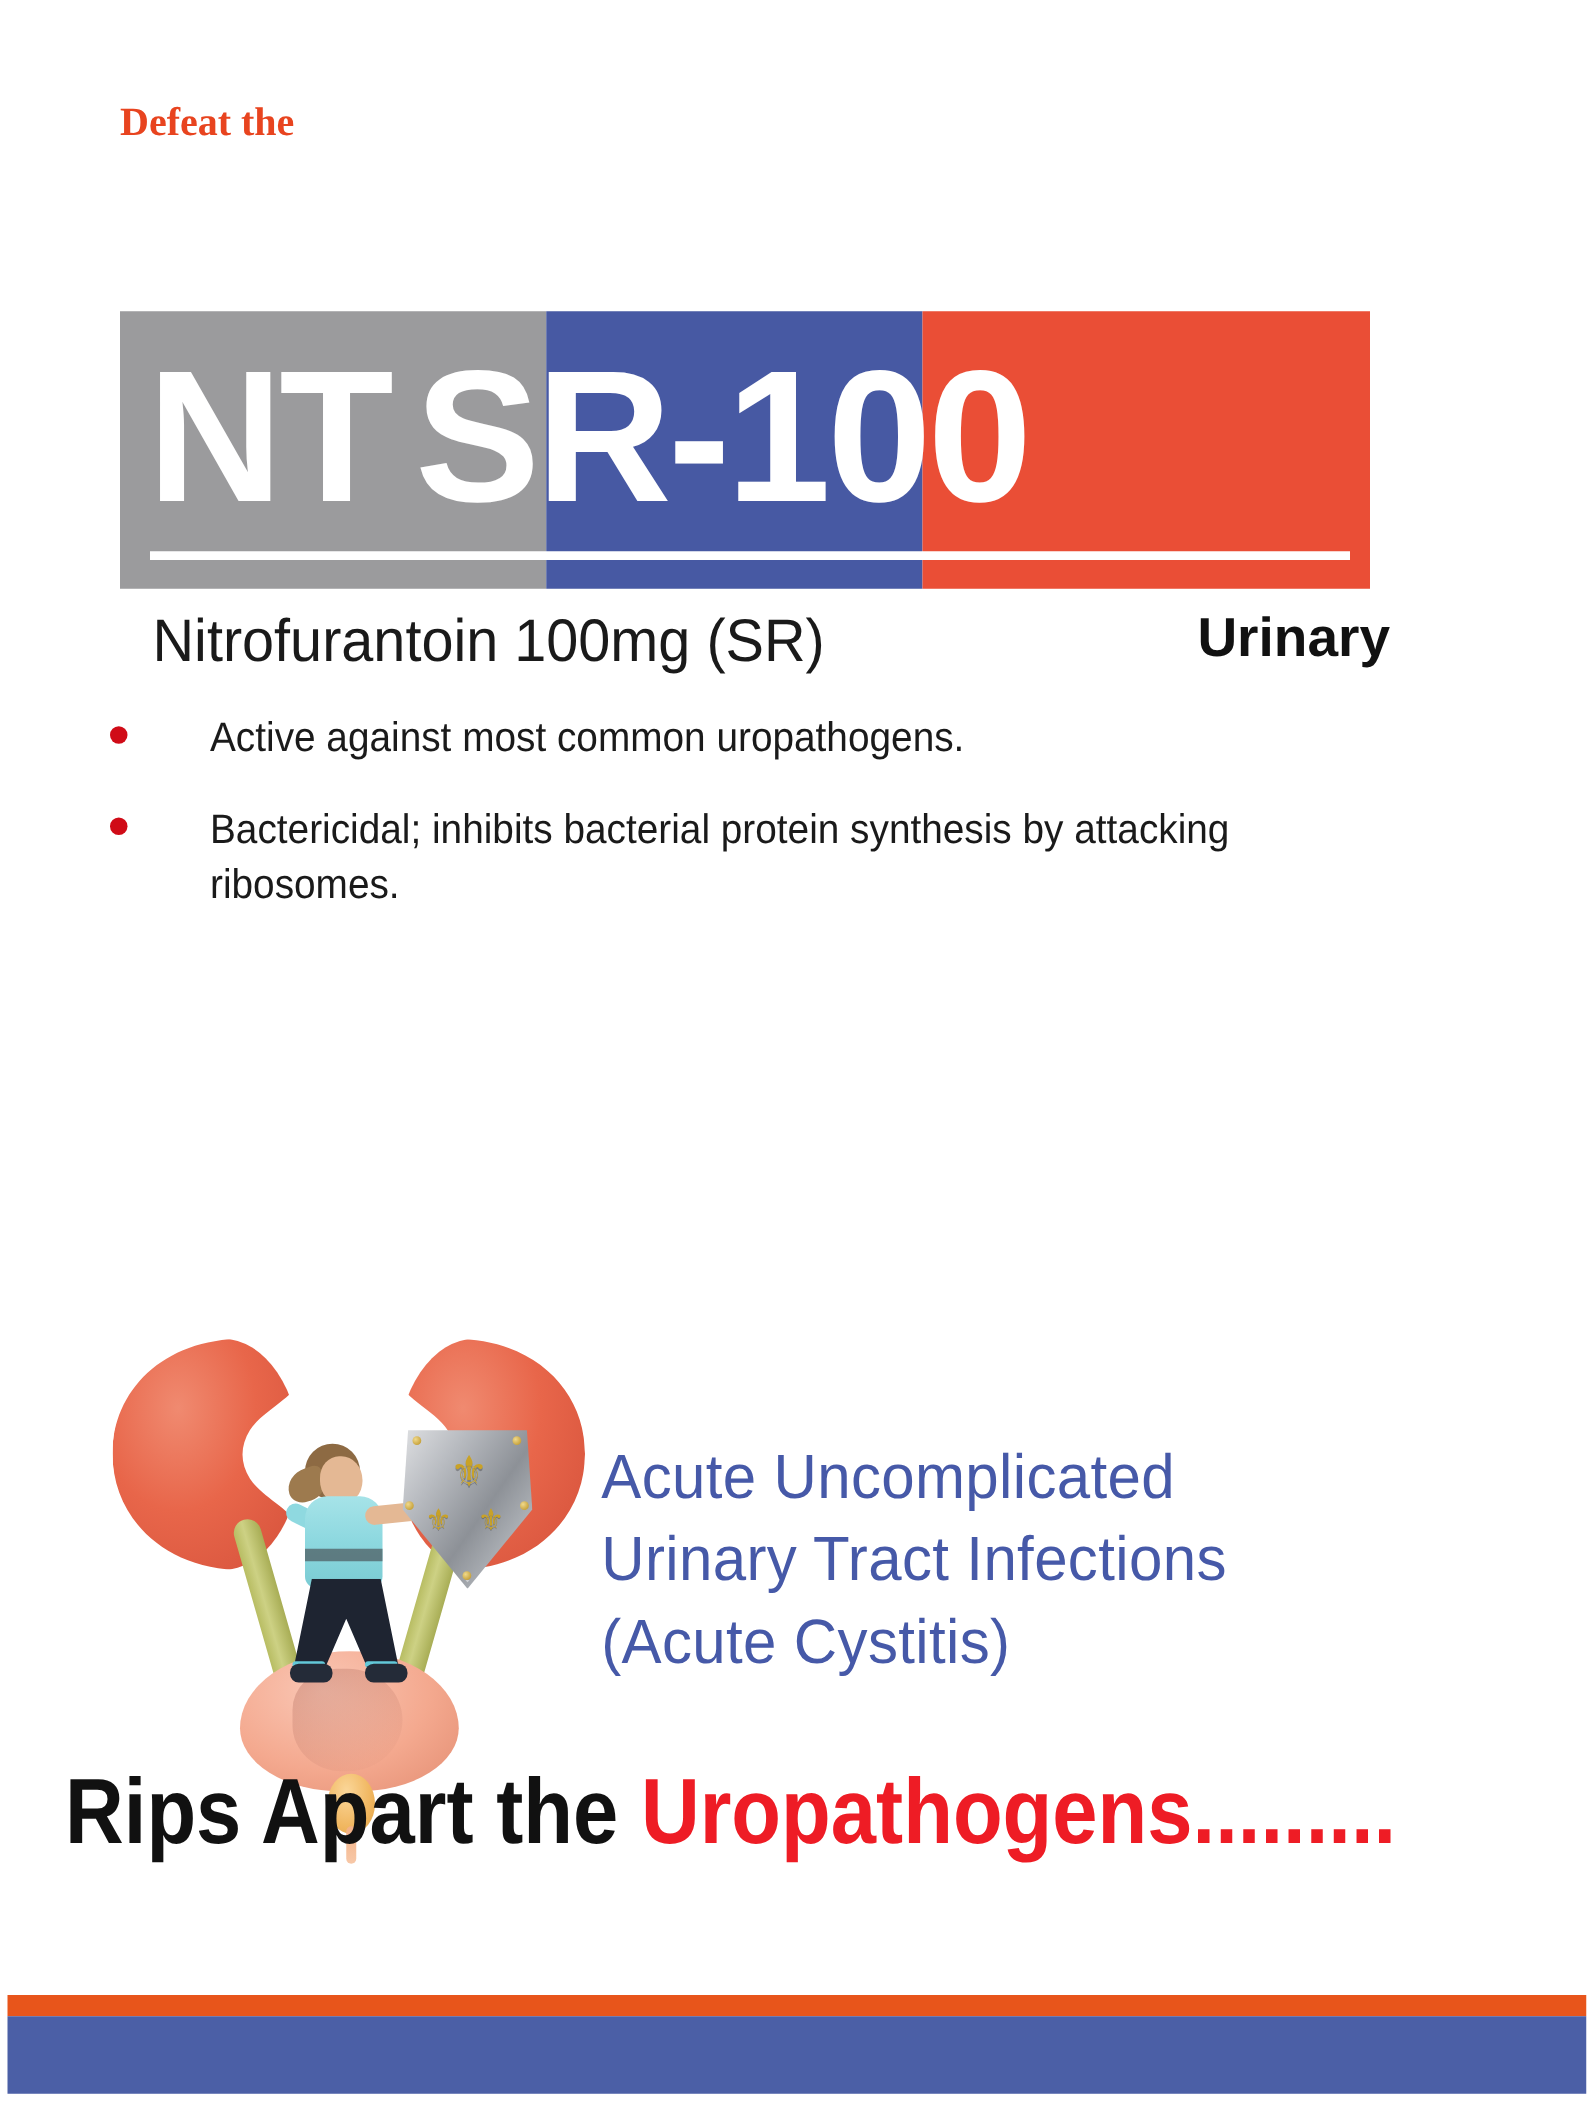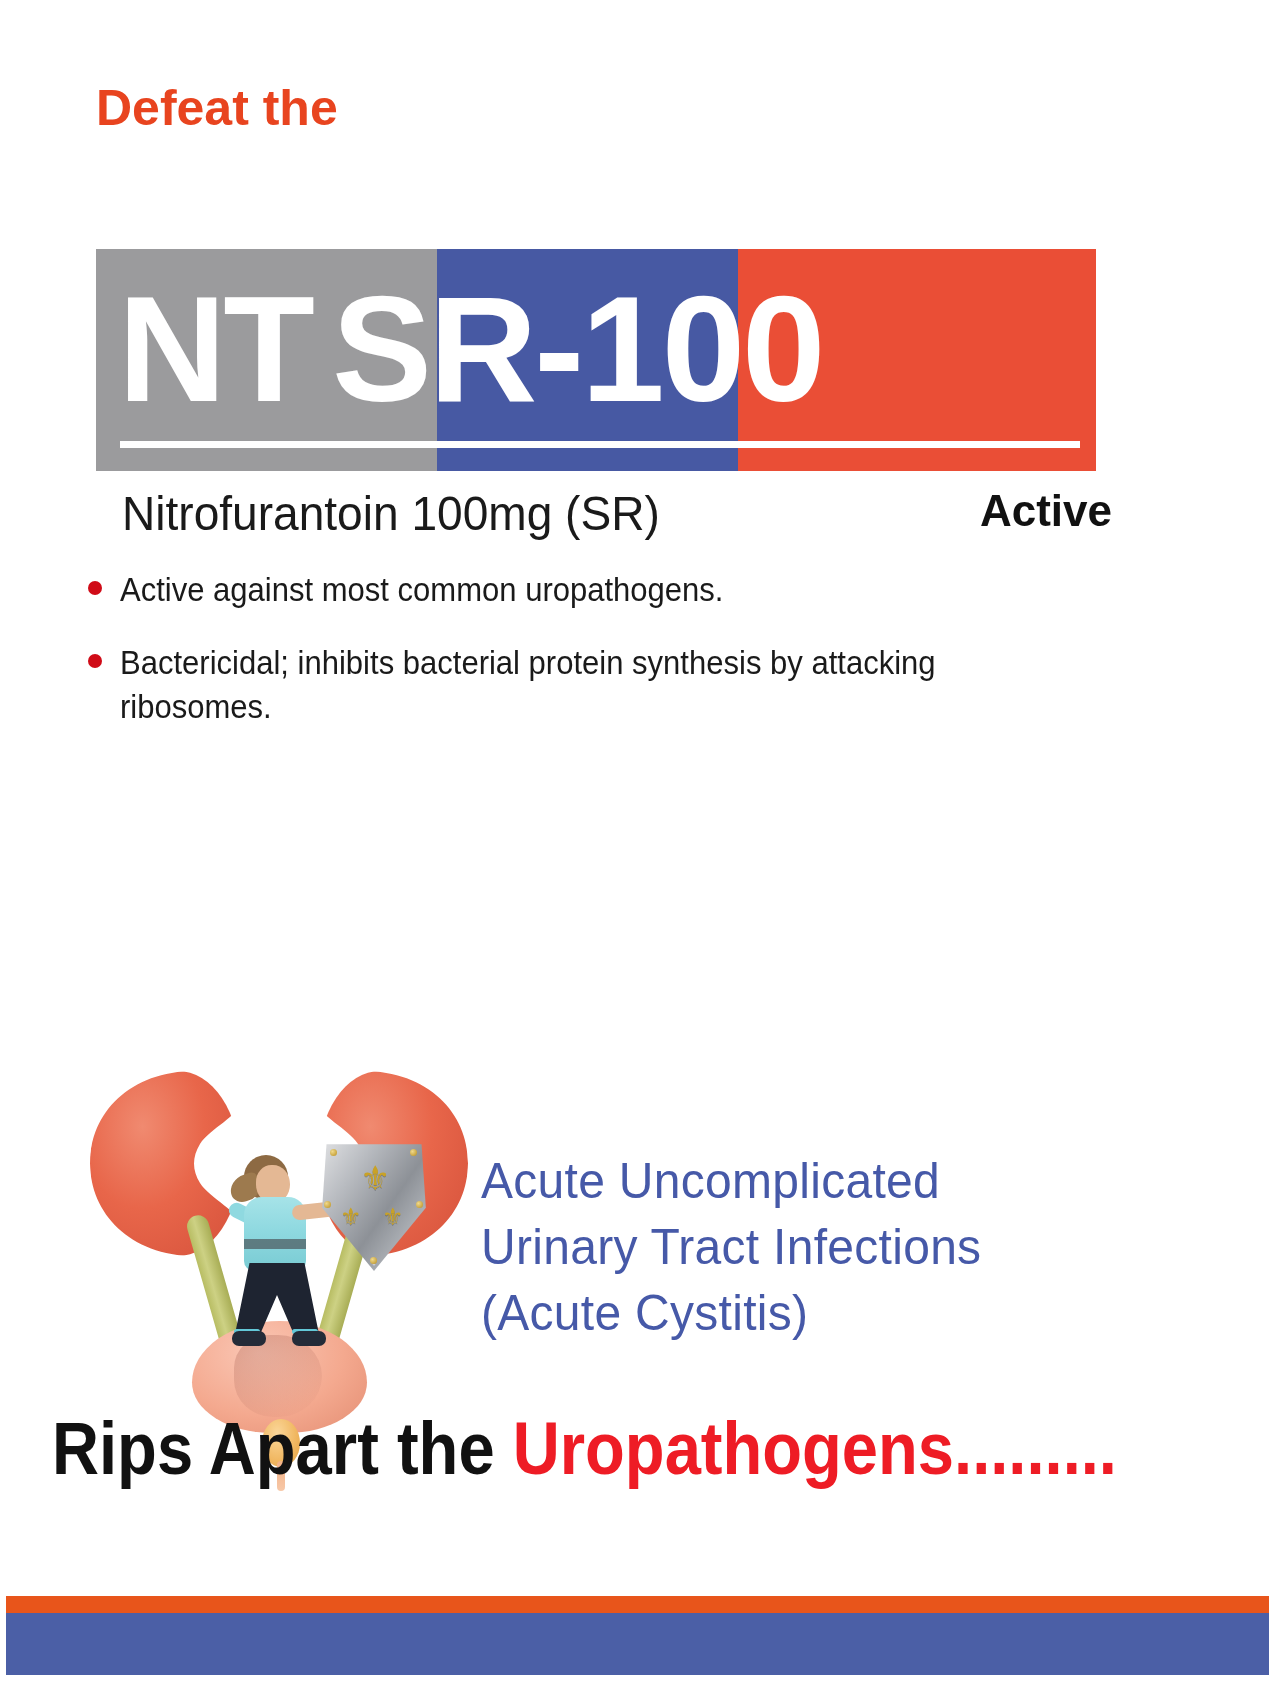--- a/index.html
+++ b/index.html
@@ -15,23 +15,23 @@
     font-family: "Liberation Sans", sans-serif;
     -webkit-font-smoothing: antialiased;
   }
 
   
   .headline {
     position: absolute;
     left: 96px;
     top: 78px;
     width: 1060px;
-    font-family: Liberation Sans, sans-serif;
+    font-family: Liberation Serif, serif;
     font-weight: bold;
-    font-size: 50px;
+    font-size: 32px;
     line-height: 1.22;
     letter-spacing: 0px;
   }
   .hl-orange { color: #E8441F; }
   .hl-navy   { color: #2E3192; }
   .hl-line2 { white-space: nowrap; }
 
   
   .brand-banner {
     position: absolute;
@@ -112,20 +112,21 @@
     position: absolute;
     left: 88px;
     top: 568px;
     width: 1010px;
   }
   .bullet-row {
     position: relative;
     display: flex;
     align-items: flex-start;
     margin-bottom: 28px;
+    gap: 48px;
   }
   .bullet-dot {
     flex: 0 0 auto;
     width: 14px;
     height: 14px;
     border-radius: 50%;
     background: #D00B17;
     margin-top: 13px;
     margin-right: 18px;
   }
@@ -378,21 +379,21 @@
   <div class="band band-blue"></div>
   <div class="band band-red"></div>
   <div class="brand-text">
     <span class="brand-nt">NT</span><span class="brand-sr">SR-100</span>
   </div>
   <div class="brand-rule"></div>
 </div>
 
 <div class="generic-line">
   <div class="generic-name">Nitrofurantoin 100mg (SR)</div>
-  <div class="tablets-word">Active</div>
+  <div class="tablets-word">Urinary</div>
 </div>
 
 <div class="bullets">
 
   <div class="bullet-row">
     <span class="bullet-dot"></span>
     <span class="bullet-text">Active against most common uropathogens.</span>
   </div>
 
   <div class="bullet-row">

